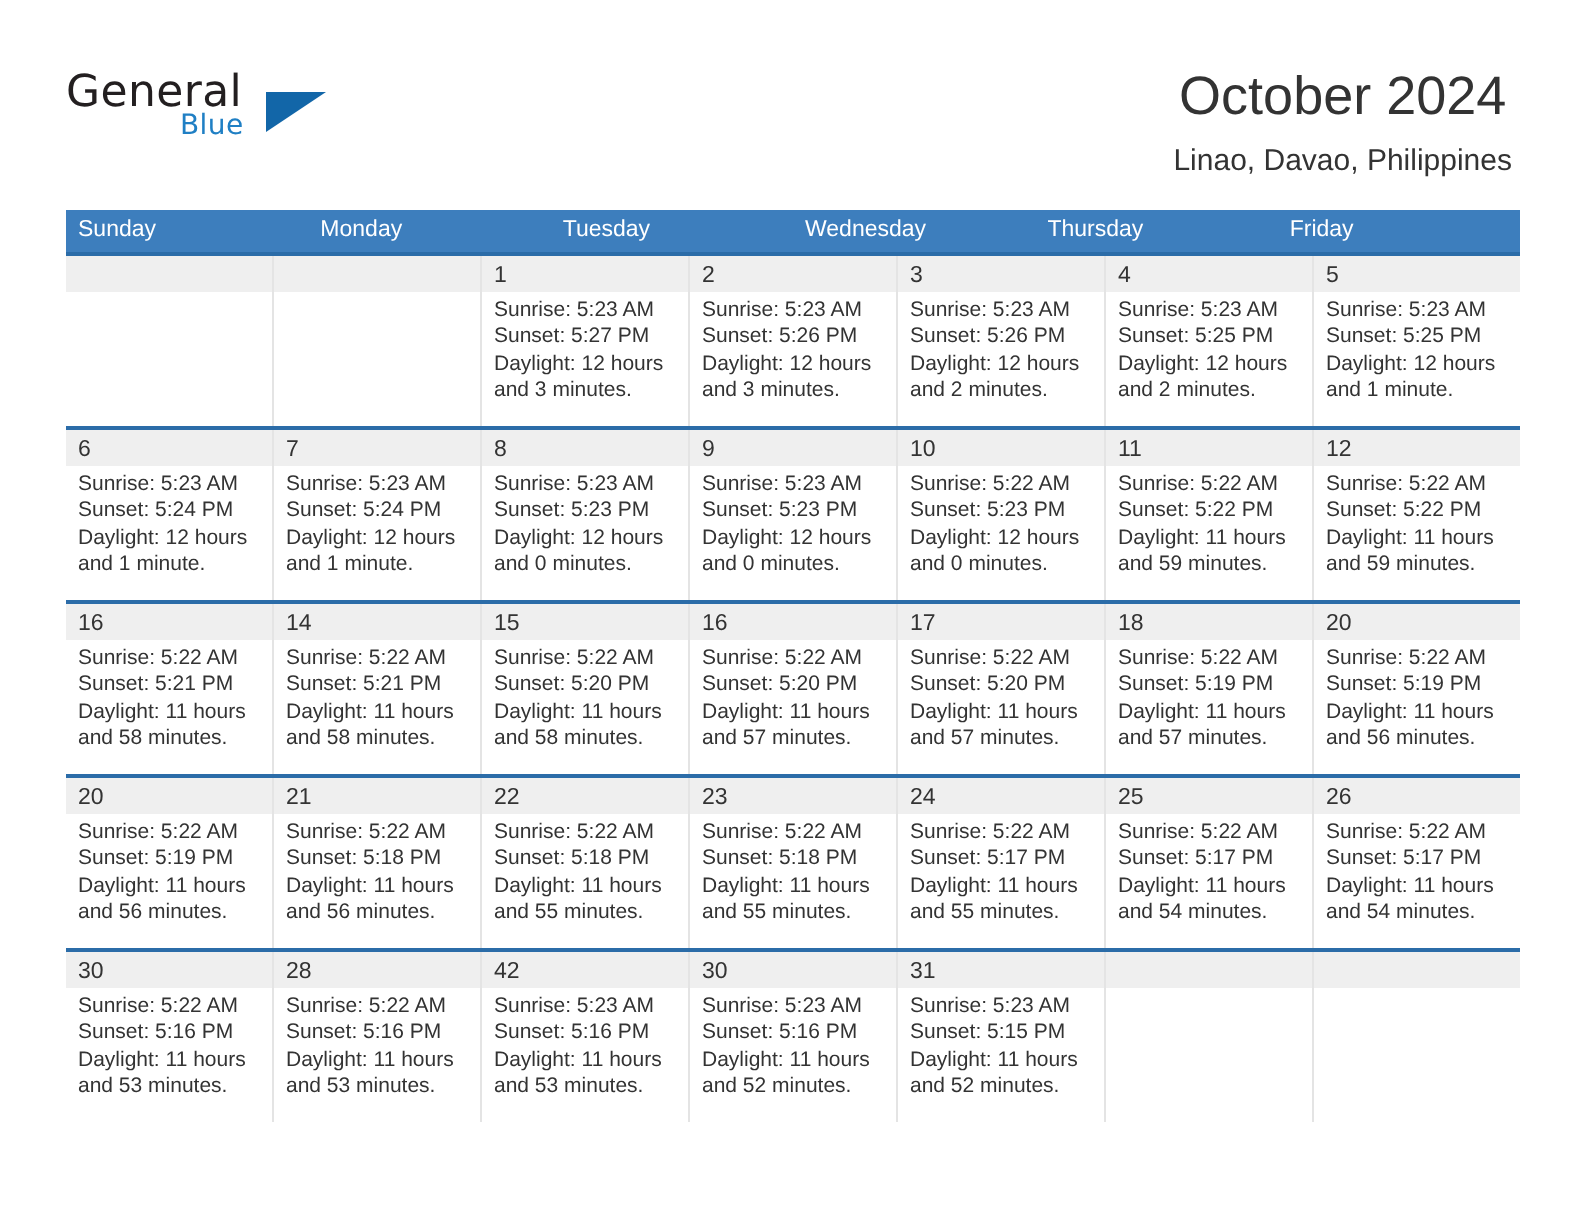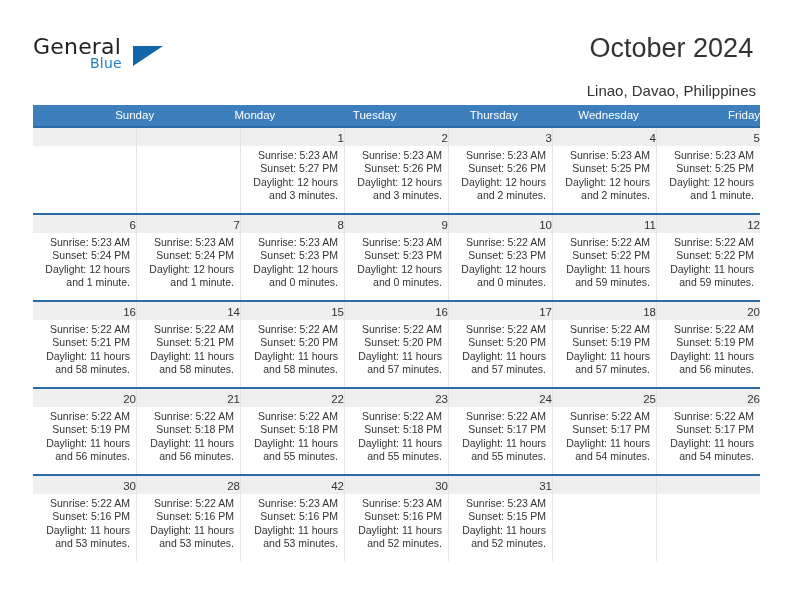--- a/index.html
+++ b/index.html
@@ -72,35 +72,34 @@
     text-align: center;
   }
   .cal-title {
     font-size: 27px;
     color: #333333;
     font-weight: 400;
     line-height: 32px;
     white-space: nowrap;
   }
   .cal-subtitle {
-    margin-top: 18px;
+    margin-top: 8px;
     font-size: 15px;
     color: #333333;
     font-weight: 400;
     line-height: 18px;
     white-space: nowrap;
   }
 
   
   .calendar {
     position: absolute;
     left: 33px;
     top: 105px;
     width: 727px;
-    text-align: right;
   }
   .weekdays {
     display: flex;
     width: 100%;
     background: #3d7ebd;
     height: 21px;
   }
   .weekday {
     flex: 1 1 0;
     color: #ffffff;
@@ -176,22 +175,22 @@
     </div>
 
   </div>
 
   <div class="calendar">
 
     <div class="weekdays">
       <div class="weekday">Sunday</div>
       <div class="weekday">Monday</div>
       <div class="weekday">Tuesday</div>
+      <div class="weekday">Wednesday</div>
       <div class="weekday">Thursday</div>
-      <div class="weekday">Wednesday</div>
       <div class="weekday">Friday</div>
     </div>
 
     <div class="week">
       <div class="day empty">
         <div class="day-head"><span class="day-num"></span></div>
         <div class="day-body">
           <div></div>
           <div></div>
           <div></div>

